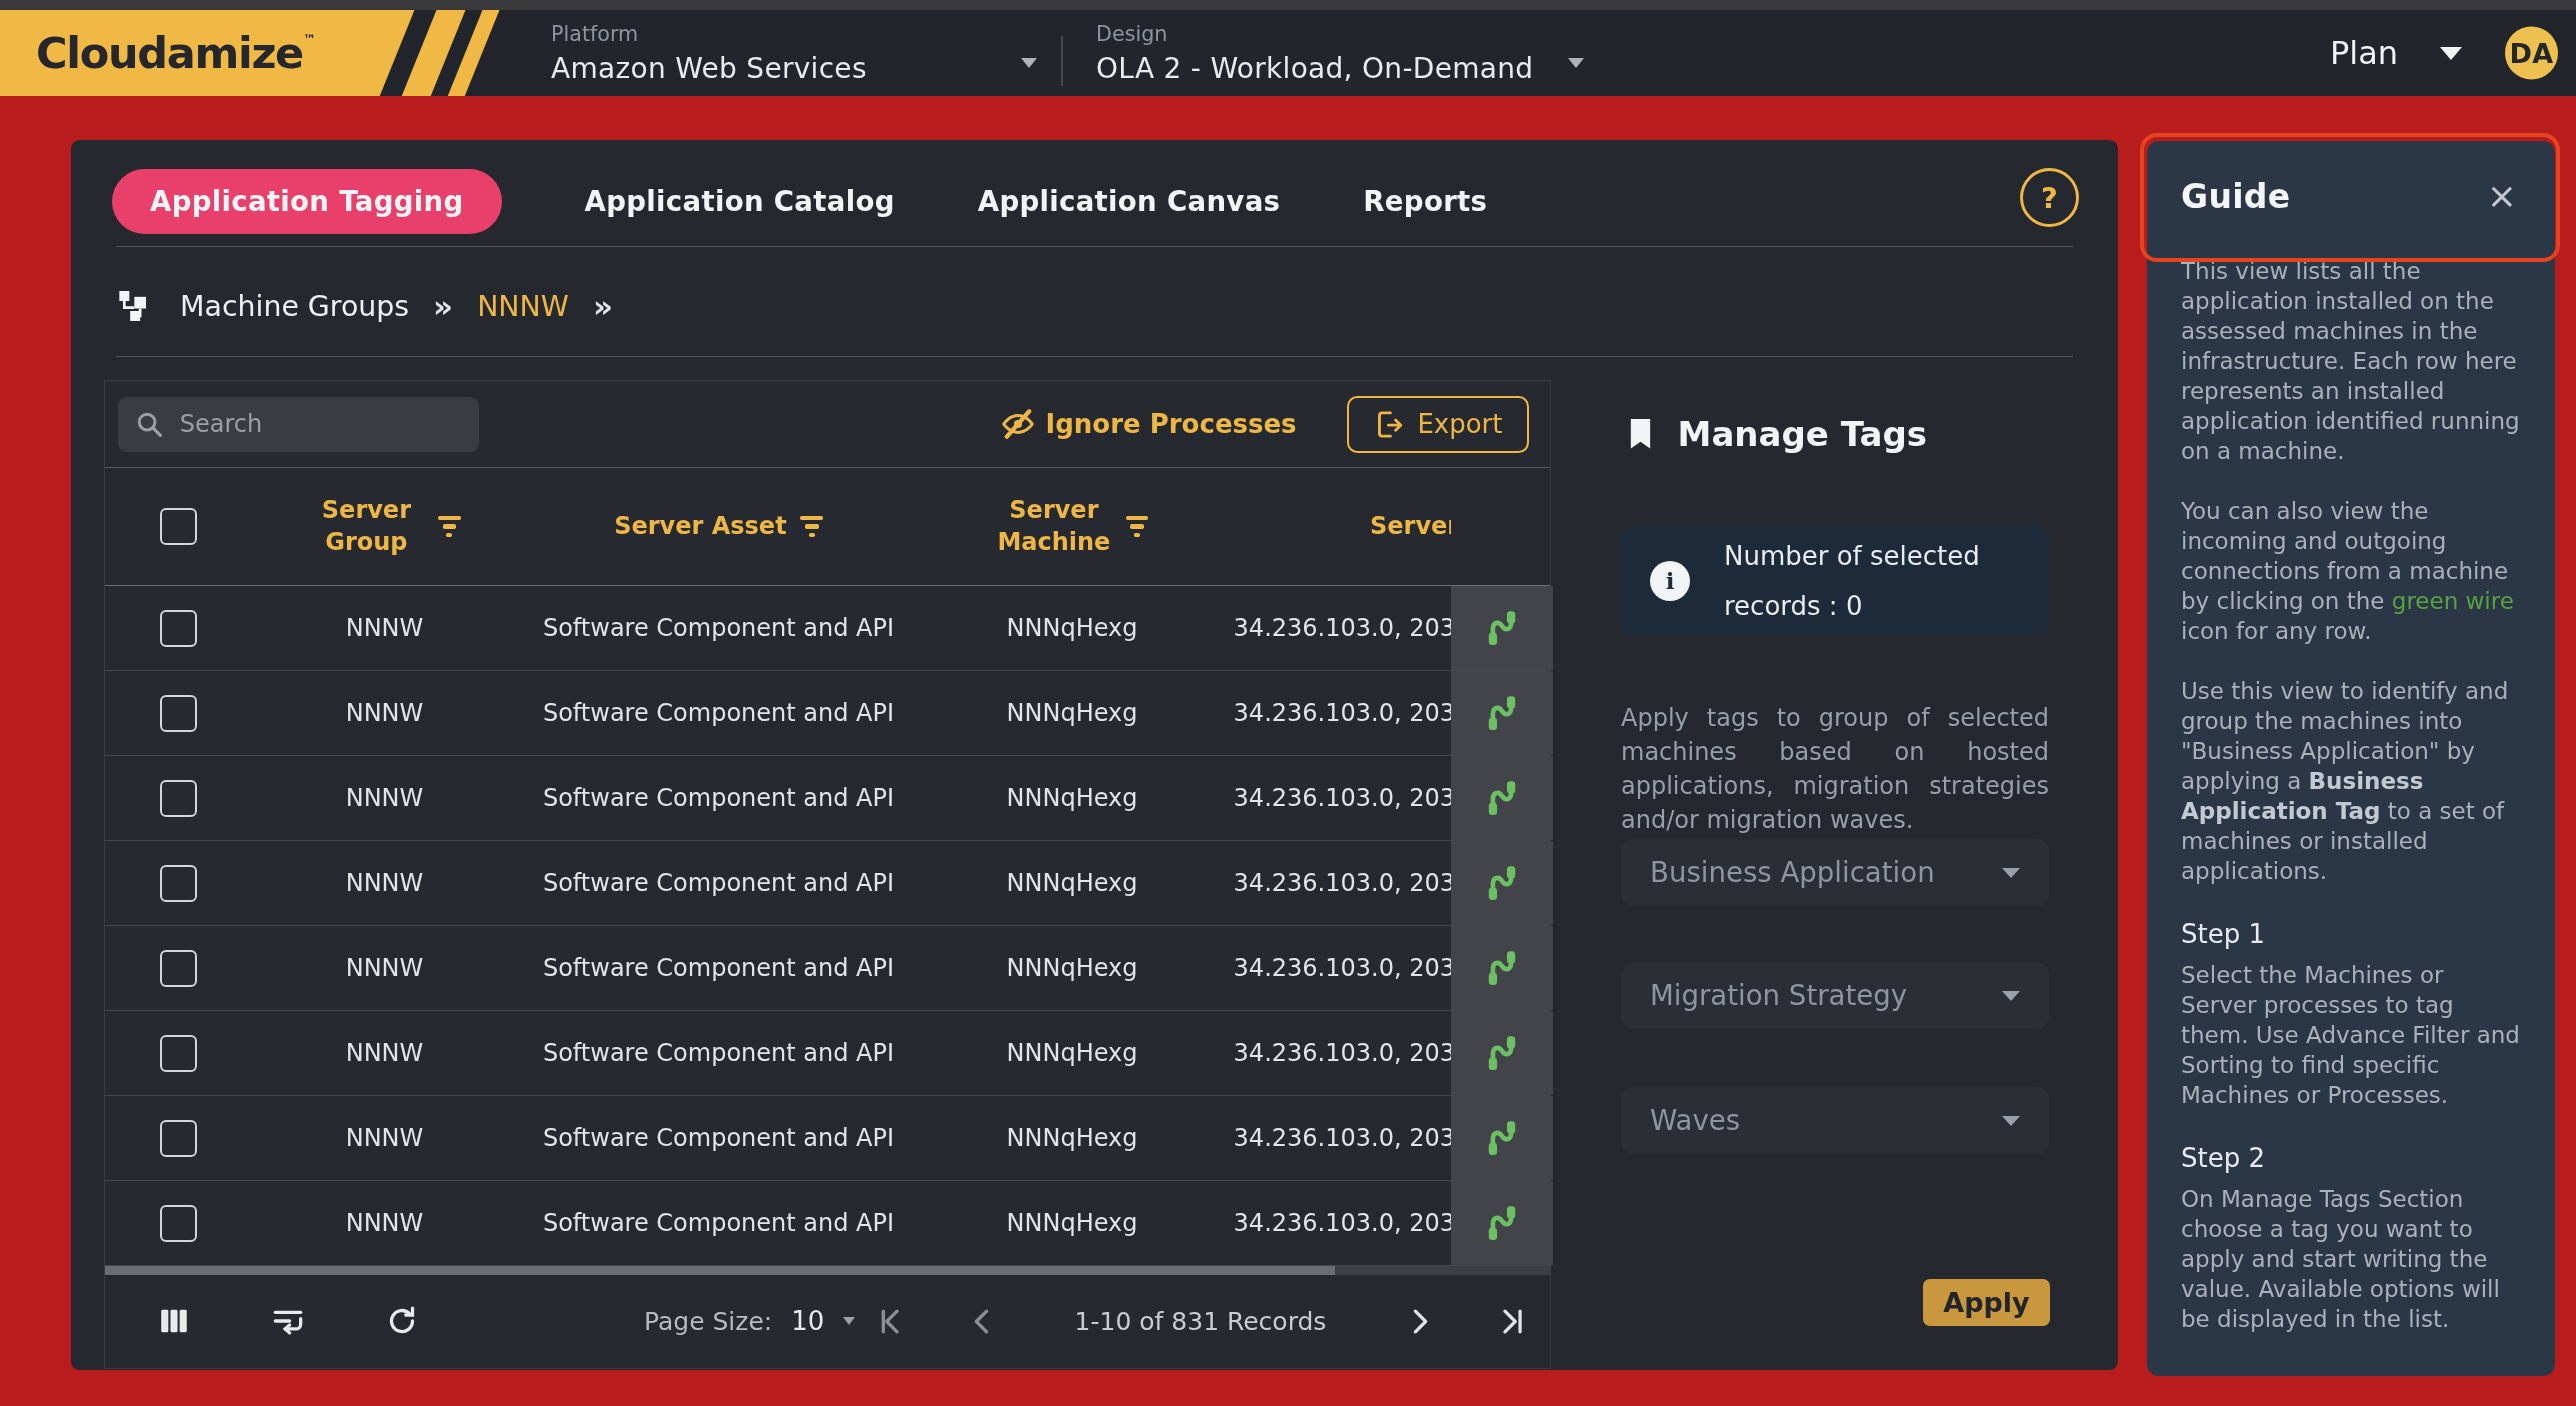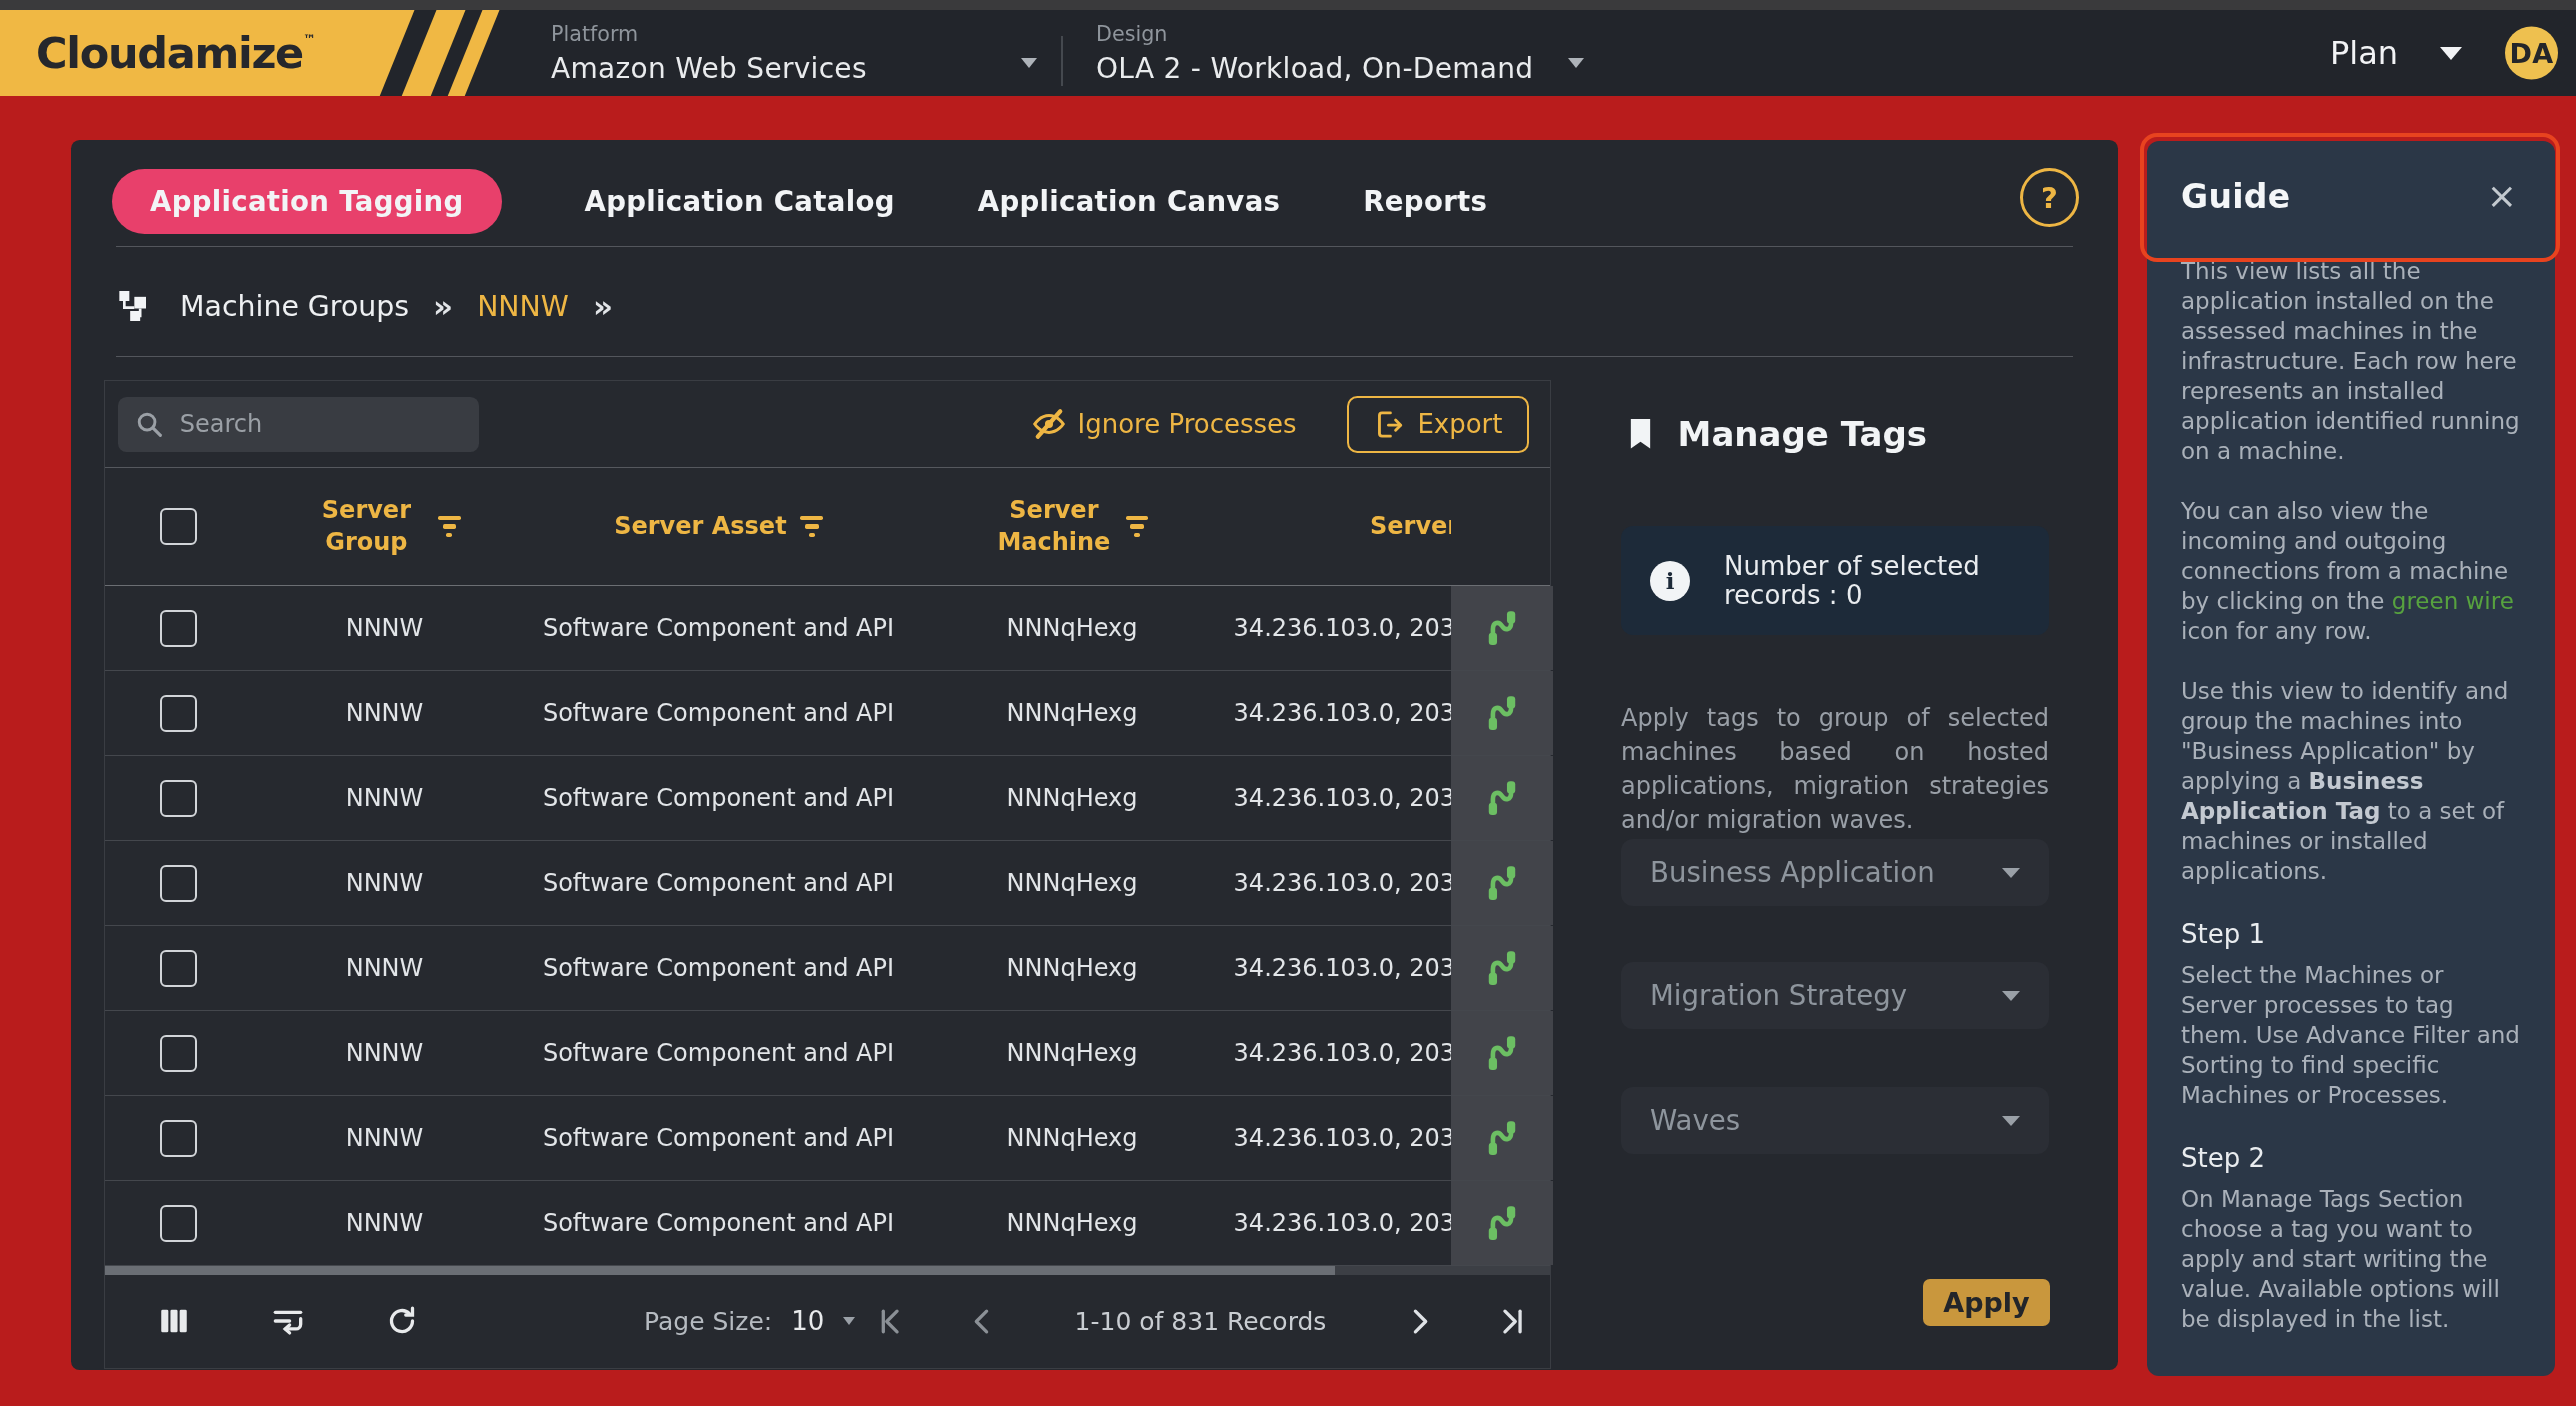--- a/index.html
+++ b/index.html
@@ -53,21 +53,21 @@
               border:0.9px solid #3a3d43;box-sizing:border-box;background:#26292f;
               display:flex;flex-direction:column;}
   .toolbar{height:86px;flex:0 0 auto;display:flex;align-items:center;padding-left:13px;
            border-bottom:0.9px solid #55585e;}
   .search-box{width:327px;height:55px;background:#393c42;border-radius:8.6px;display:flex;
               align-items:center;padding:0 17px;gap:13.8px;}
   .search-box input{flex:1;background:transparent;border:none;outline:none;color:#dfe2e5;
                     font-size:24px;font-family:inherit;min-width:0;}
   .search-box input::placeholder{color:#9ba0a6;}
   .tb-spacer{flex:1;}
-  .ignore{display:flex;align-items:center;gap:10px;color:#eeb644;font-size:26px;font-weight:400;
+  .ignore{display:flex;align-items:center;gap:10px;color:#eeb644;font-size:26px;font-weight:700;
           margin-right:50px;cursor:pointer;white-space:nowrap;}
   .export-btn{display:flex;align-items:center;gap:13.8px;color:#eeb644;font-size:26px;font-weight:500;
               border:2.6px solid #eeb644;border-radius:10.3px;height:57px;padding:0 24px;margin-right:21.5px;
               background:transparent;cursor:pointer;font-family:inherit;}
   .thead{height:117px;flex:0 0 auto;display:flex;border-bottom:1.7px solid #6b6e73;align-items:center;}
   .th{display:flex;align-items:center;justify-content:center;gap:13.8px;color:#eeb644;font-size:24px;
       font-weight:700;text-align:center;line-height:1.3;}
   .c1{width:146px;flex:0 0 auto;} .c2{width:267px;flex:0 0 auto;} .c3{width:401px;flex:0 0 auto;}
   .c4{width:306px;flex:0 0 auto;} .c5{width:226px;flex:0 0 auto;} .c6{width:102px;flex:0 0 auto;}
   .th-label.wrap{max-width:116px;}
@@ -96,21 +96,21 @@
 
   
   #manage{position:absolute;left:1550px;top:258px;width:428px;height:948px;}
   .m-title{position:absolute;left:5.2px;top:15.5px;display:flex;align-items:center;gap:22.4px;
            color:#f2f4f6;font-size:34px;font-weight:700;}
   .m-info{position:absolute;left:0;top:128px;width:428px;height:109px;background:#1d2a39;border-radius:12px;
           display:flex;align-items:center;padding:0 29px;gap:34px;box-sizing:border-box;}
   .info-ic{width:40px;height:40px;border-radius:50%;background:#f2f4f6;color:#1d2a39;font-size:23px;
            font-weight:700;display:flex;align-items:center;justify-content:center;flex:0 0 auto;
            font-family:"DejaVu Serif","Liberation Serif",serif;}
-  .m-info-text{font-size:26px;color:#e9ecef;line-height:29px;}
+  .m-info-text{font-size:26px;color:#e9ecef;line-height:50px;}
   .m-desc{position:absolute;left:0;top:303px;width:428px;font-size:24px;color:#999fa7;
           line-height:34px;text-align:justify;}
   .dd{position:absolute;left:0;width:428px;height:67px;background:#2b2e35;border-radius:12px;
       display:flex;align-items:center;padding:0 29px;box-sizing:border-box;color:#8e959d;
       font-size:27.6px;cursor:pointer;}
   .dd .caret{margin-left:auto;border-left-width:9.5px;border-right-width:9.5px;border-top-width:10.3px;
              border-top-color:#9aa0a7;}
   .dd.d1{top:441px;} .dd.d2{top:564px;} .dd.d3{top:689px;}
   .apply-btn{position:absolute;left:302px;top:881px;width:127px;height:47px;background:#c9973d;
              border:none;border-radius:6.9px;color:#22252a;font-size:27px;font-weight:600;

